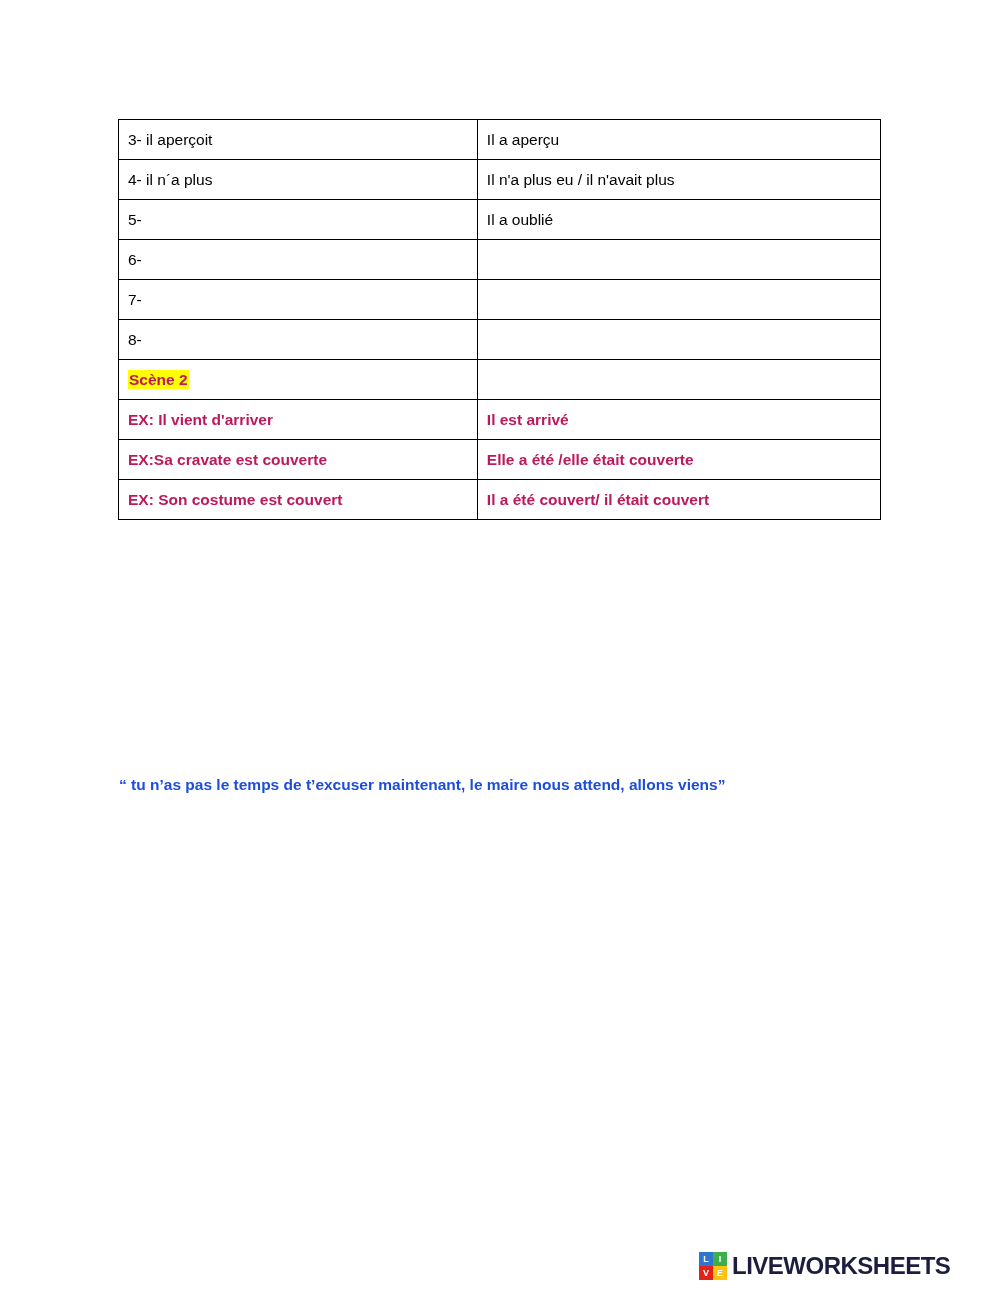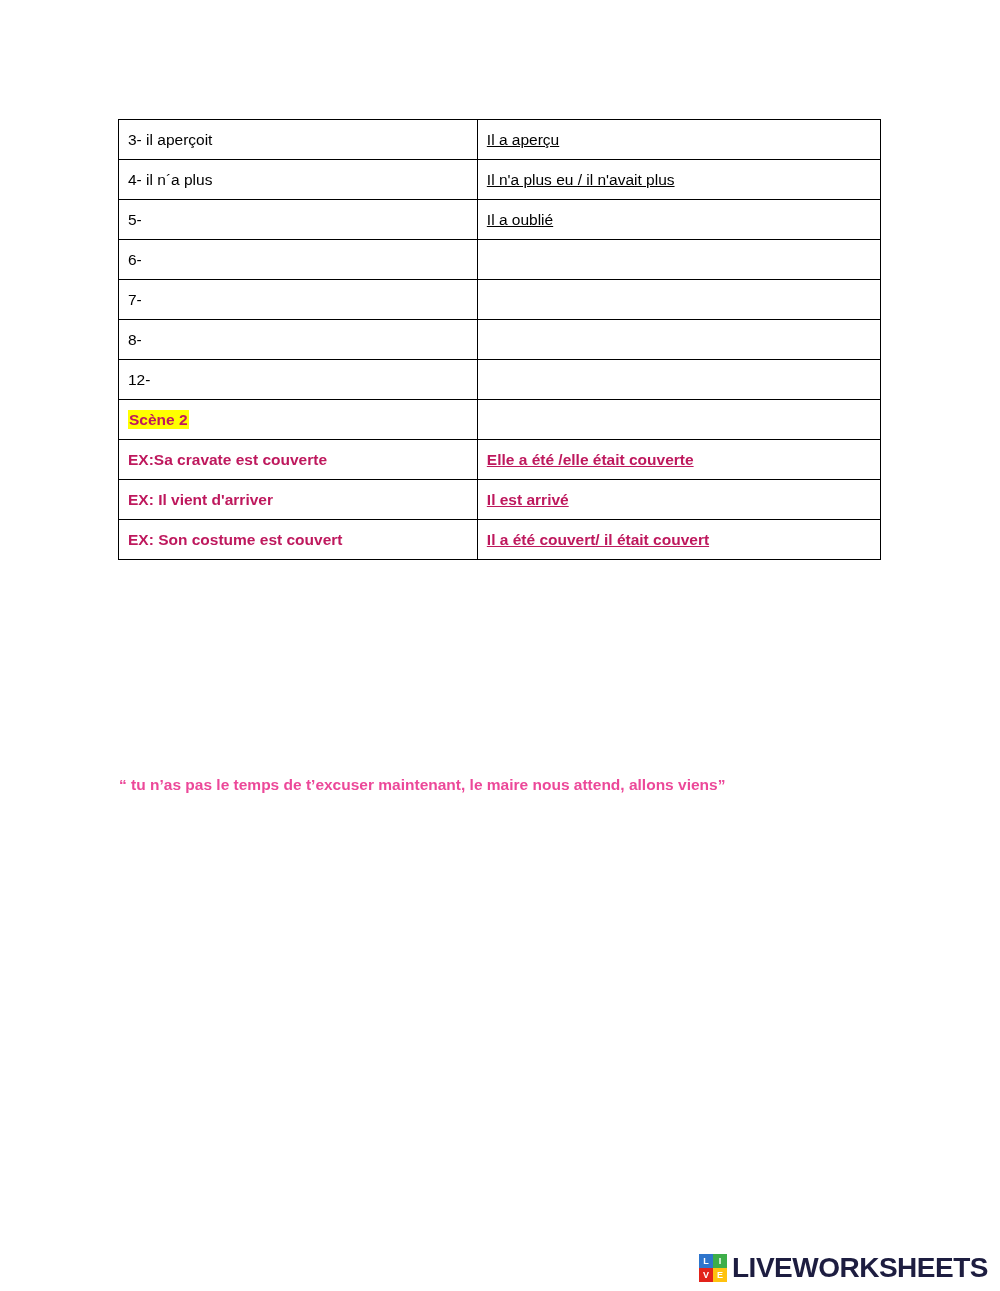--- a/index.html
+++ b/index.html
@@ -26,37 +26,37 @@
     border: 1px solid #000;
     height: 40px;
     padding: 0 9px;
     font-size: 15.5px;
     vertical-align: middle;
     color: #000;
     overflow: hidden;
     white-space: nowrap;
   }
   td.col-left  { width: 340px; }
-  td.col-right { width: 382px; text-decoration: underline; }
+  td.col-right { width: 382px; }
   tr.red-row td {
     color: #be185d;
     font-weight: bold;
   }
   .highlight {
     background: #ffff00;
     padding: 1px 1px;
   }
 
   
   .note {
     position: absolute;
     left: 119px;
     top: 773px;
     width: 730px;
-    color: #ec4899;
+    color: #1d4ed8;
     font-weight: bold;
     font-size: 15.5px;
     line-height: 1.55;
   }
 
   
   .footer {
     position: absolute;
     left: 699px;
     top: 1252px;
@@ -78,21 +78,21 @@
     color: #ffffff;
     font-size: 9px;
     font-weight: bold;
     line-height: 1;
   }
   .logo-cell.c0 { background: #2e75cc; }
   .logo-cell.c1 { background: #3dae49; }
   .logo-cell.c2 { background: #e2231a; }
   .logo-cell.c3 { background: #ffc20e; }
   .brand {
-    font-size: 28px;
+    font-size: 24px;
     font-weight: bold;
     color: #1d1d40;
     letter-spacing: -0.5px;
   }
 </style>
 </head>
 <body>
 
 <table class="ws-table">
   <tbody>
@@ -113,37 +113,33 @@
       <td class="col-right"></td>
     </tr>
     <tr>
       <td class="col-left">7-</td>
       <td class="col-right"></td>
     </tr>
     <tr>
       <td class="col-left">8-</td>
       <td class="col-right"></td>
     </tr>
-    <tr>
-      <td class="col-left">12-</td>
-      <td class="col-right"></td>
-    </tr>
     <tr class="red-row">
       <td class="col-left">
         <span class="highlight">Scène 2</span>
       </td>
       <td class="col-right"></td>
     </tr>
     <tr class="red-row">
+      <td class="col-left">EX: Il vient d'arriver</td>
+      <td class="col-right">Il est arrivé</td>
+    </tr>
+    <tr class="red-row">
       <td class="col-left">EX:Sa cravate est couverte</td>
       <td class="col-right">Elle a été /elle était couverte</td>
-    </tr>
-    <tr class="red-row">
-      <td class="col-left">EX: Il vient d'arriver</td>
-      <td class="col-right">Il est arrivé</td>
     </tr>
     <tr class="red-row">
       <td class="col-left">EX: Son costume est couvert</td>
       <td class="col-right">Il a été couvert/ il était couvert</td>
     </tr>
   </tbody>
 </table>
 
 <div class="note">“ tu n’as pas le temps de t’excuser maintenant, le maire nous attend, allons viens”</div>
 

